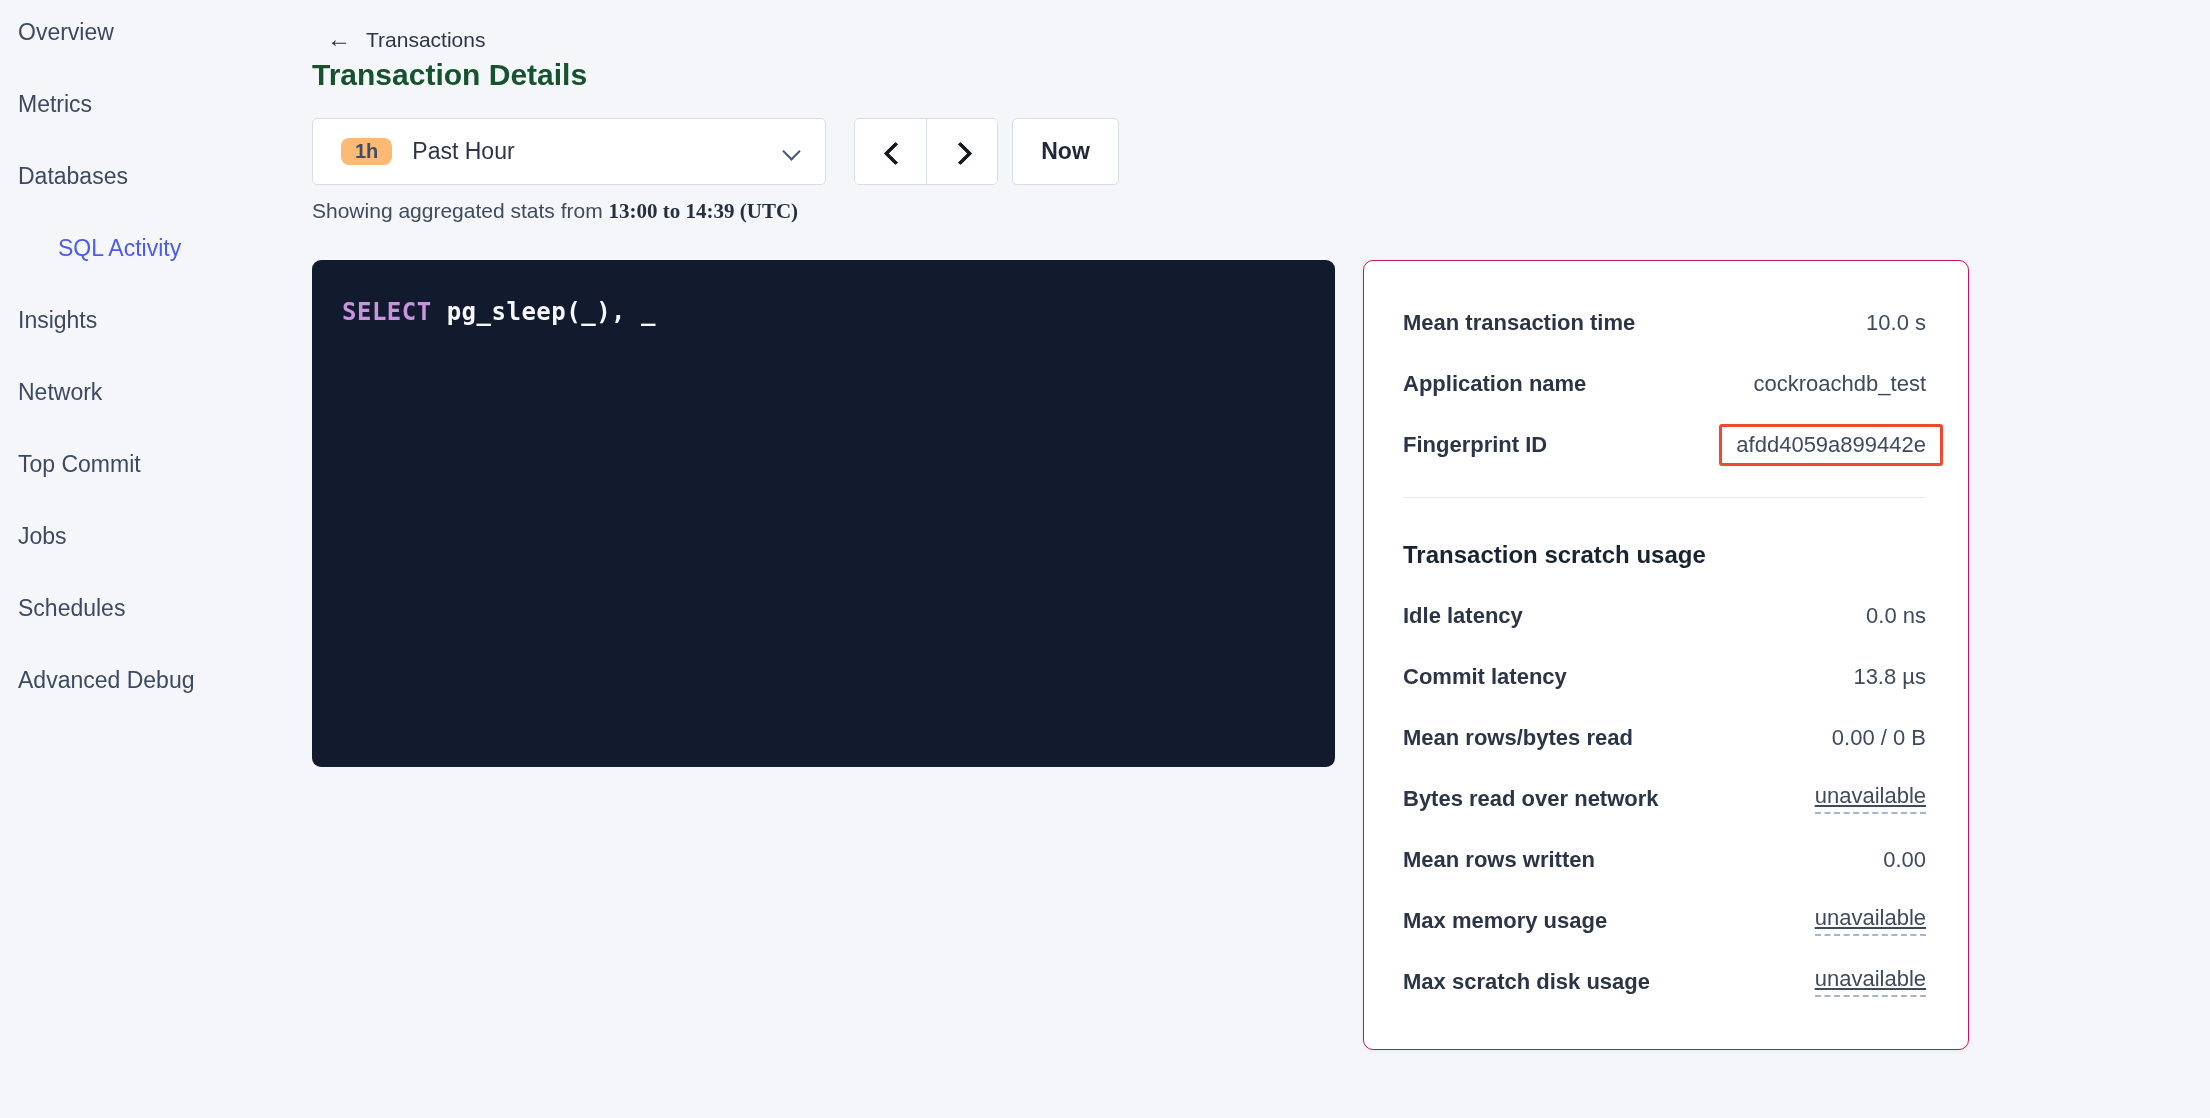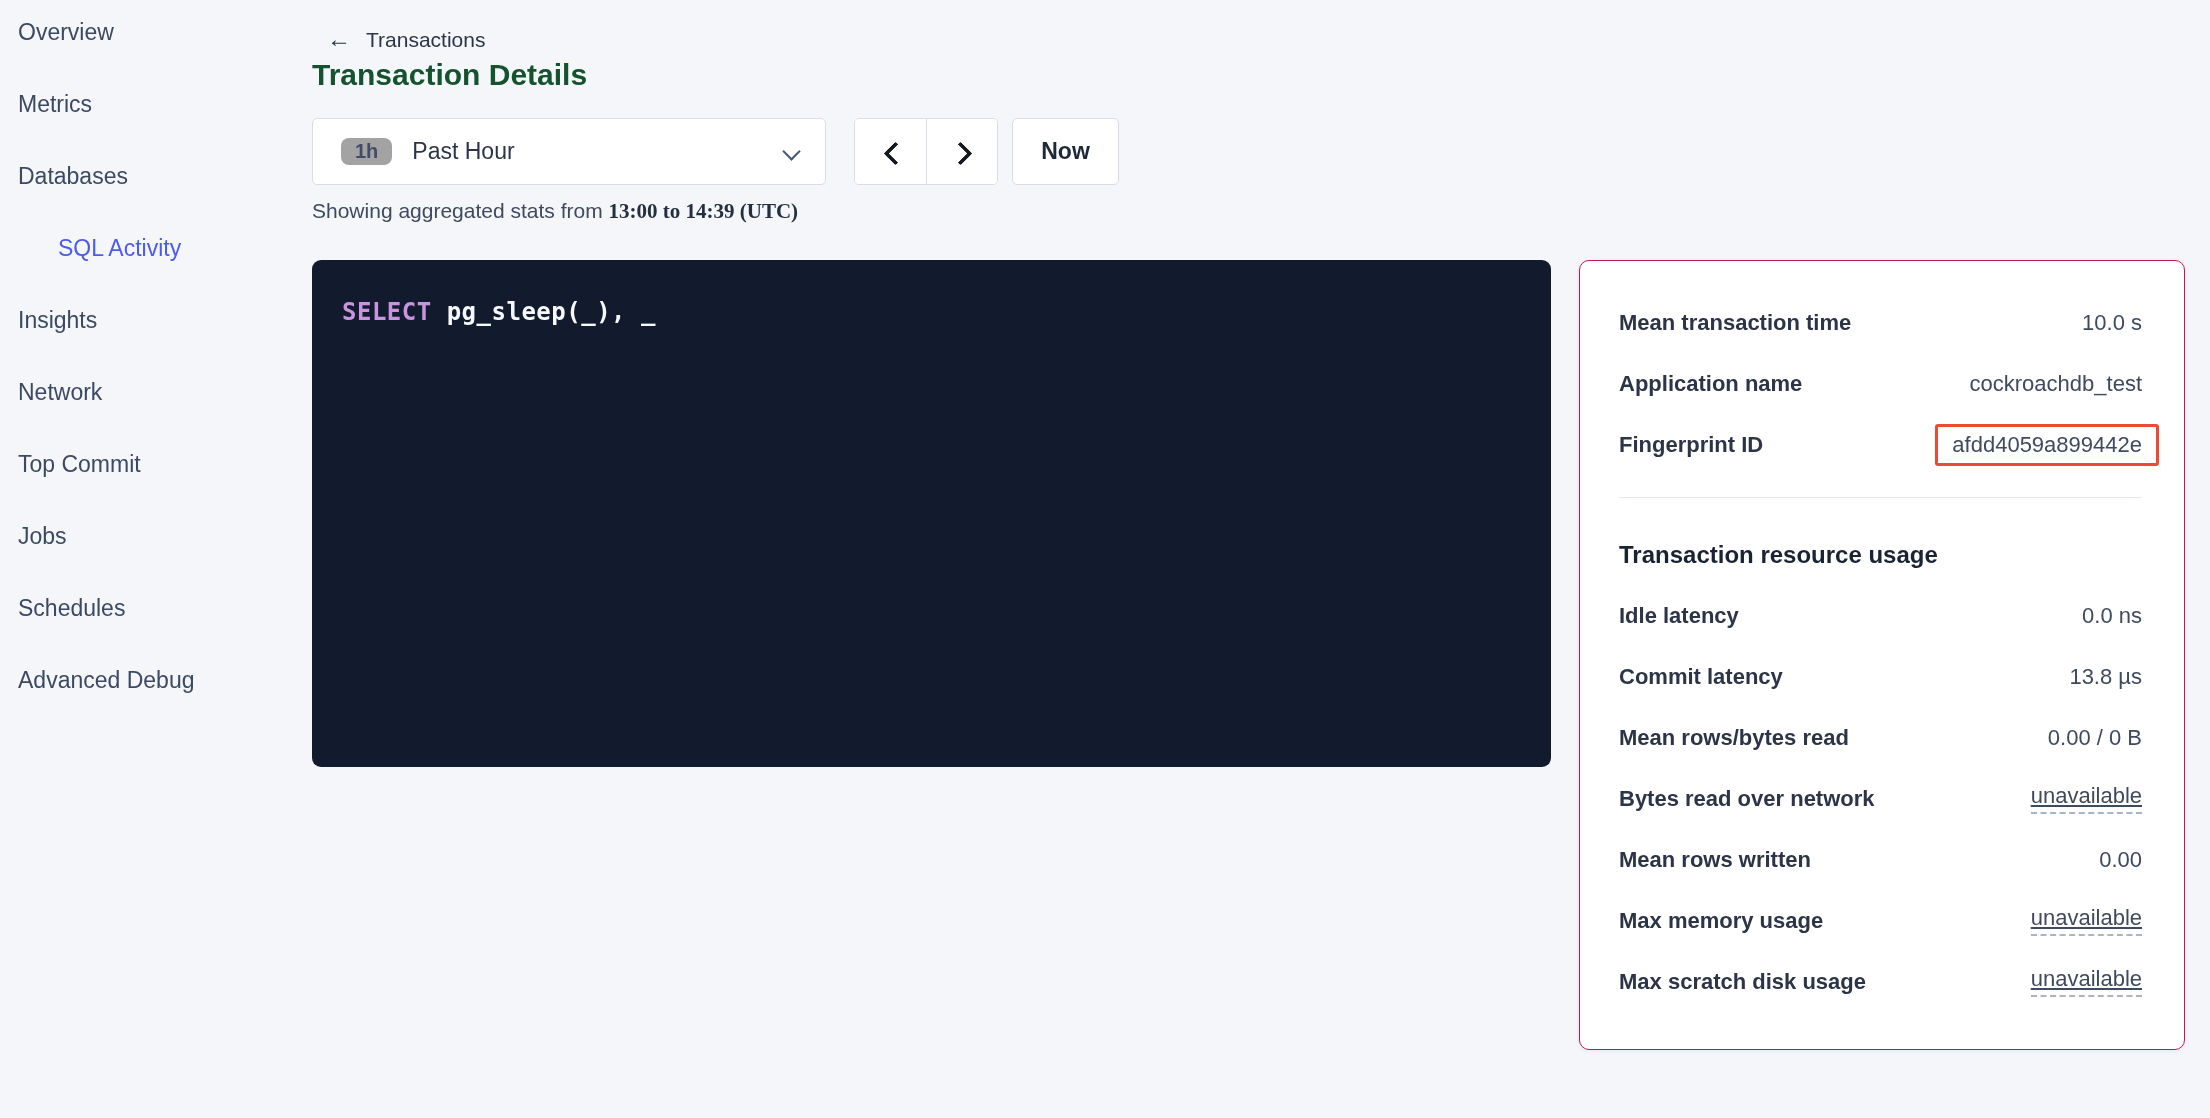--- a/index.html
+++ b/index.html
@@ -46,21 +46,21 @@
   
   .controls { margin-top:22px; display:flex; align-items:stretch; height:67px; }
   .btnish {
     background:#fff; border:1px solid #d8dde8; border-radius:5px;
   }
   .time-dropdown {
     width:514px; display:flex; align-items:center; padding:0 24px 0 28px;
     cursor:pointer;
   }
   .time-badge {
-    background:#a3a3a3; border-radius:8px; padding:2px 14px;
+    background:#fdba74; border-radius:8px; padding:2px 14px;
     font-size:20px; font-weight:700; color:#414d66;
   }
   .time-label { margin-left:20px; font-size:23px; color:#2c3547; }
   .dd-chevron { margin-left:auto; width:18px; height:18px; position:relative; }
   .dd-chevron::before {
     content:""; position:absolute; left:2px; top:2px;
     width:11px; height:11px;
     border-right:2px solid #475872; border-bottom:2px solid #475872;
     transform:rotate(45deg);
   }
@@ -81,21 +81,21 @@
     margin-left:14px; width:107px; display:flex; align-items:center; justify-content:center;
     font-size:23px; font-weight:600; color:#1f2838; cursor:pointer;
   }
 
   .stats-line { margin-top:14px; font-size:21px; color:#3e4a5e; height:26px; }
   .stats-line b { color:#242f3f; font-weight:700;font-family:Liberation Serif, serif; }
 
   
   .content-row { margin-top:35px; display:flex; align-items:flex-start; }
   .code-block {
-    width:1239px; height:507px; background:#121a2d; border-radius:9px;
+    width:1023px; height:507px; background:#121a2d; border-radius:9px;
     padding:38px 30px; overflow:hidden;
   }
   .code-block pre {
     font-family:"DejaVu Sans Mono","Liberation Mono",monospace;
     font-size:24px; font-weight:700; color:#f7f8fb; letter-spacing:0.5px;
   }
   .kw { color:#c795dd; }
 
   
   .panel {
@@ -190,21 +190,21 @@
         <span class="kv-label">Application name</span>
         <span class="kv-value">cockroachdb_test</span>
       </div>
       <div class="kv-row">
         <span class="kv-label">Fingerprint ID</span>
         <span class="kv-value fp-box">afdd4059a899442e</span>
       </div>
 
       <hr class="panel-divider">
 
-      <h2 class="panel-heading">Transaction resource usage</h2>
+      <h2 class="panel-heading">Transaction scratch usage</h2>
 
       <div class="resource-rows">
         <div class="kv-row">
           <span class="kv-label">Idle latency</span>
           <span class="kv-value">0.0 ns</span>
         </div>
         <div class="kv-row">
           <span class="kv-label">Commit latency</span>
           <span class="kv-value">13.8 µs</span>
         </div>

